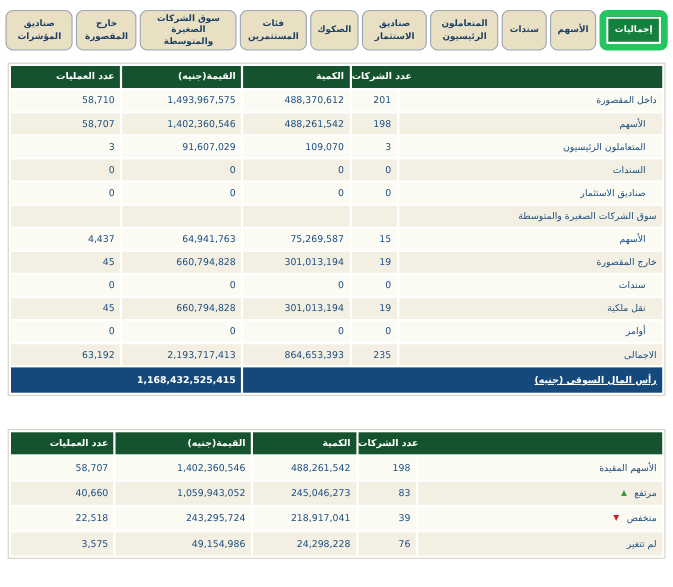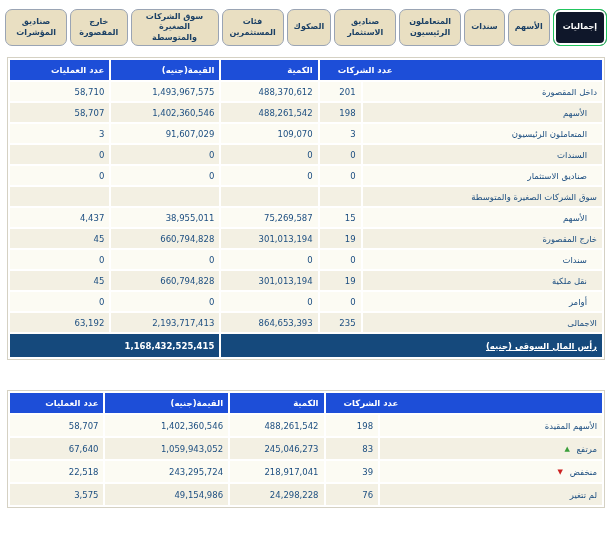--- a/index.html
+++ b/index.html
@@ -23,41 +23,41 @@
     font-size: 8px; font-weight: bold; line-height: 1.3;
     display: flex; align-items: center; justify-content: center;
     text-align: center;
     padding: 2px 6px;
     min-height: 34px;
     max-width: 62px;
     cursor: pointer;
   }
   .tab.wide { max-width: 88px; }
   .tab.active {
-    background: #0f172a;
+    background: #15803d;
     color: #ffffff;
-    border: 1px solid #22c55e;
+    border: 6px solid #22c55e;
     box-shadow: inset 0 0 0 2px #ffffff;
     padding: 2px 9px;
   }
   
   .tbl-wrap {
     margin: 6px 7px 0 7px;
     border: 1px solid #d5d1c3;
     background: #ffffff;
   }
   .t2 { margin-top: 30px; }
   table.tbl { width: 100%; border-collapse: separate; border-spacing: 2px; }
   .tbl th {
-    background: #1d4ed8; color: #ffffff;
+    background: #14532d; color: #ffffff;
     font-size: 8.5px; font-weight: bold;
     height: 20px; padding: 0 5px;
     text-align: right; white-space: nowrap;
   }
-  .tbl th.merged { text-align: left; padding-left: 18px; }
+  .tbl th.merged { text-align: left; padding-left: 0; }
   .tbl td {
     font-size: 8.5px; color: #1c4e80;
     height: 19px; padding: 0 5px;
     white-space: nowrap;
   }
   .t2 .tbl td { height: 21px; }
   .tbl tbody tr:nth-child(odd) td { background: #fcfbf3; }
   .tbl tbody tr:nth-child(even) td { background: #f3f0e3; }
   .num { text-align: right; }
   .lbl { text-align: right; padding-right: 8px; }
@@ -174,21 +174,21 @@
     <td class="lbl">سوق الشركات الصغيرة والمتوسطة</td>
     <td class="num"></td>
     <td class="num"></td>
     <td class="num"></td>
     <td class="num"></td>
   </tr>
           <tr class="indent">
     <td class="lbl">الأسهم</td>
     <td class="num">15</td>
     <td class="num">75,269,587</td>
-    <td class="num">38,955,011</td>
+    <td class="num">64,941,763</td>
     <td class="num">4,437</td>
   </tr>
           <tr>
     <td class="lbl">خارج المقصورة</td>
     <td class="num">19</td>
     <td class="num">301,013,194</td>
     <td class="num">660,794,828</td>
     <td class="num">45</td>
   </tr>
           <tr class="indent">
@@ -266,21 +266,21 @@
     <td class="num">58,707</td>
   </tr>
           <tr>
     <td class="lbl">
       <span>مرتفع</span>
       <span class="arrow up">▲</span>
     </td>
     <td class="num">83</td>
     <td class="num">245,046,273</td>
     <td class="num">1,059,943,052</td>
-    <td class="num">67,640</td>
+    <td class="num">40,660</td>
   </tr>
           <tr>
     <td class="lbl">
       <span>منخفض</span>
       <span class="arrow down">▼</span>
     </td>
     <td class="num">39</td>
     <td class="num">218,917,041</td>
     <td class="num">243,295,724</td>
     <td class="num">22,518</td>

